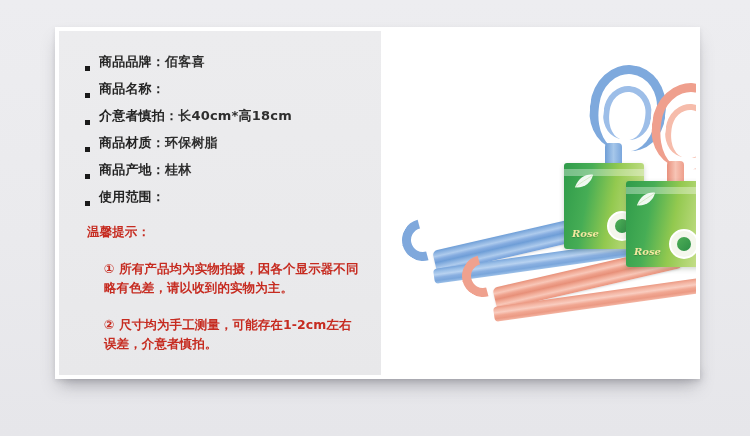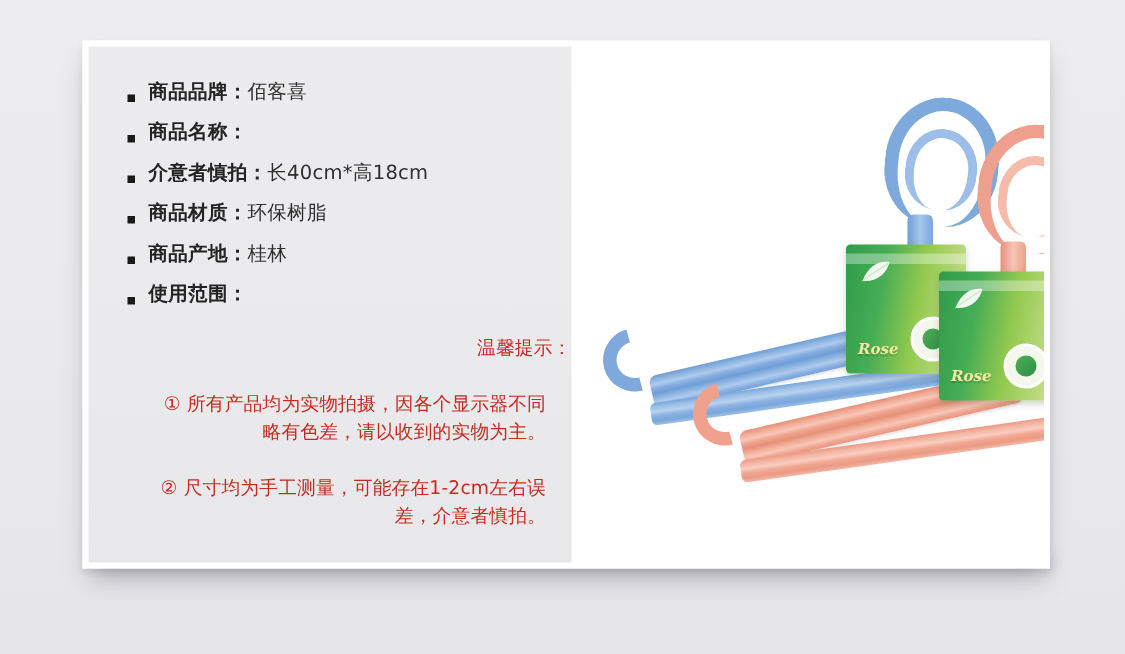--- a/index.html
+++ b/index.html
@@ -28,38 +28,38 @@
   
   #spec-panel {
     width:322px; height:100%;
     background:linear-gradient(180deg,#ececee 0%,#eaeaec 60%,#e8e8ea 100%);
     padding:22px 0 0 26px;
     position:relative;
   }
 
   .spec-list { list-style:none; }
   .spec-item {
-    display:flex; align-items:center;
+    display:flex; align-items:flex-end;
     margin-bottom:9px;
     font-size:13px; font-weight:bold; color:#2b2b2b;
     line-height:18px; letter-spacing:.2px;
     white-space:nowrap;
   }
   .bullet {
     width:5px; height:5px; background:#1a1a1a;
     margin-top:7px; margin-right:9px; flex:0 0 auto;
   }
   .spec-label { color:#242424; }
-  .spec-value { color:#2e2e2e; font-weight:normal; }
+  .spec-value { color:#2e2e2e; font-weight:bold; }
 
   
   #tips {
     margin-top:16px; margin-left:2px;
-    color:#c62b20; font-size:12.5px; font-weight:normal;
-    line-height:19.5px; letter-spacing:.1px;text-align:right;
+    color:#c62b20; font-size:12.5px; font-weight:bold;
+    line-height:19.5px; letter-spacing:.1px;
   }
   #tips .tips-title { display:block; margin-bottom:1px; }
   #tips p { margin:17px; max-width:296px; }
 
   
   #panel-gap { width:13px; background:#ffffff; }
 
   
   #photo-panel {
     flex:1; height:100%; background:#ffffff;

